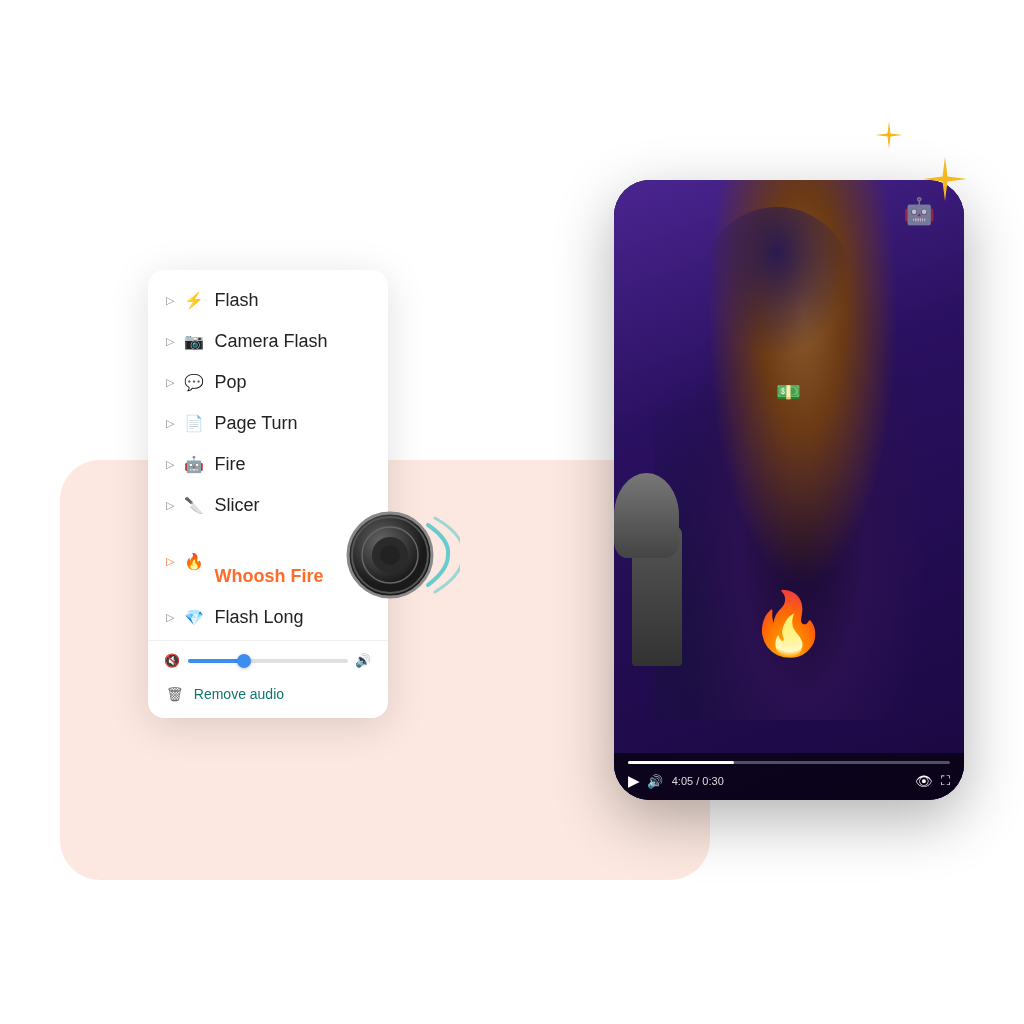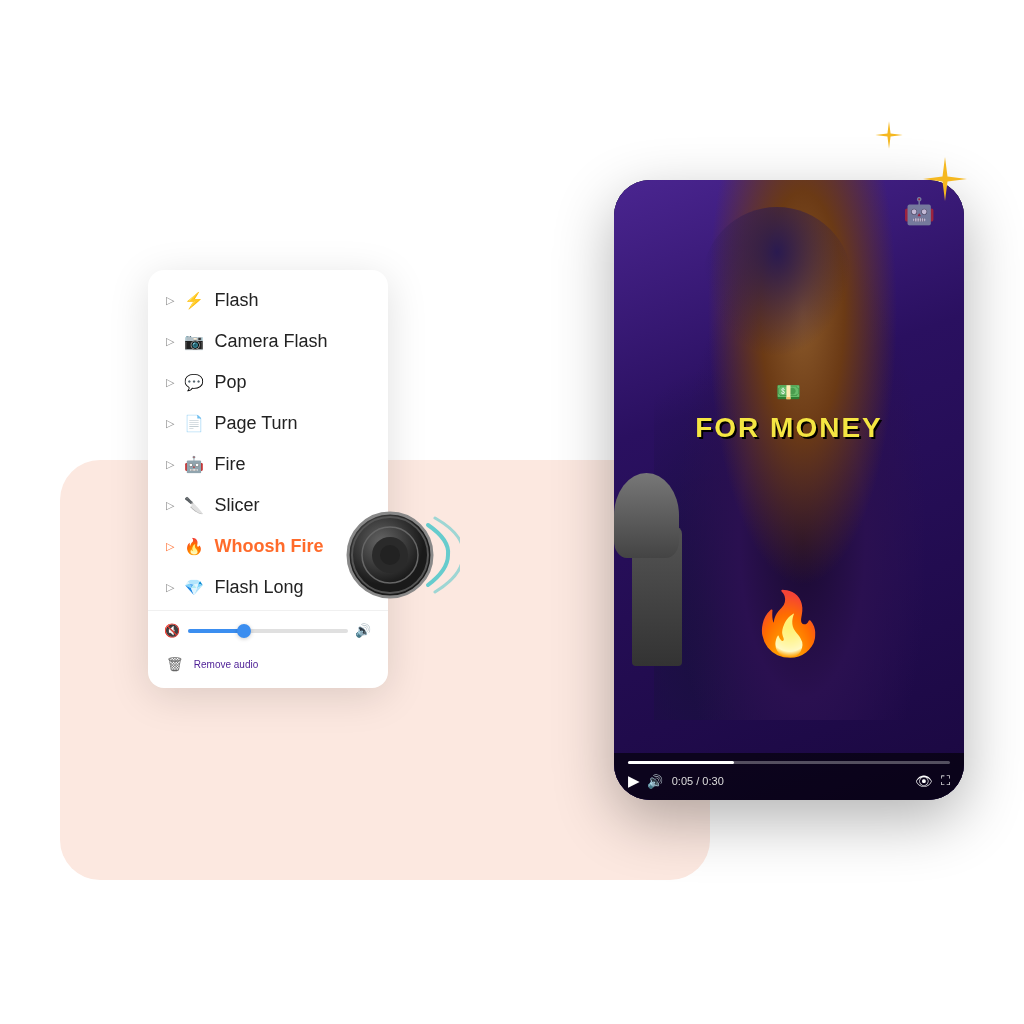--- a/index.html
+++ b/index.html
@@ -48,20 +48,21 @@
       align-items: center;
       gap: 10px;
       padding: 10px 18px;
       cursor: pointer;
       position: relative;
     }
 
     .menu-item.active .item-label {
       color: #ff6b2b;
       font-weight: 600;
+      margin-top: 30px;
     }
 
     .menu-item.active .play-icon {
       color: #ff6b2b;
     }
 
     .play-icon {
       color: #888;
       font-size: 11px;
       flex-shrink: 0;
@@ -133,22 +134,22 @@
       padding: 8px 18px 10px 18px;
       cursor: pointer;
     }
 
     .remove-icon {
       font-size: 14px;
       color: #666;
     }
 
     .remove-label {
-      font-size: 10px;
-      color: #4c1d95;
+      font-size: 14px;
+      color: #0f766e;
     }
 
     
     .phone-mockup {
       position: absolute;
       right: 60px;
       top: 180px;
       width: 350px;
       height: 620px;
       background: #1a1a2e;
@@ -380,39 +381,36 @@
           background:linear-gradient(180deg,#555 0%,#333 100%);
           border-radius:8px 8px 4px 4px;"></div>
 
         <div style="position:absolute;bottom:30%;left:0%;width:65px;height:85px;
           background:linear-gradient(180deg,#777 0%,#444 100%);
           border-radius:50% 50% 20% 20%;
           "></div>
 
         <div style="position:absolute;top:37%;left:50%;transform:translateX(-50%);font-size:20px;">💵</div>
 
-        <div style="position:absolute;top:43%;left:50%;transform:translateX(-50%);
-          font-size:28px;font-weight:900;color:#f5e642;white-space:nowrap;
-          text-shadow:2px 2px 0 #000;letter-spacing:2px;font-family:Arial,sans-serif;">FOR MONEY</div>
 
         <div style="position:absolute;bottom:12%;left:50%;transform:translateX(-50%);font-size:62px;line-height:1;">🔥</div>
 
         <div style="position:absolute;top:3%;right:8%;font-size:26px;opacity:0.7;">🤖</div>
       </div>
 
       <div class="video-controls">
         <div class="progress-bar">
           <div class="progress-fill"></div>
         </div>
         <div class="controls-row">
           <div class="controls-left">
             <span class="ctrl-icon" style="font-size:15px;">▶</span>
             <span class="ctrl-icon" style="font-size:13px;">🔊</span>
             <span class="ctrl-time">
-              <span>0:05</span>
+              <span>4:05</span>
               <span> / </span>
               <span>0:30</span>
             </span>
           </div>
           <div class="controls-right">
             <span class="ctrl-icon" style="font-size:14px;">👁</span>
             <span class="ctrl-icon" style="font-size:13px;">⛶</span>
           </div>
         </div>
       </div>

